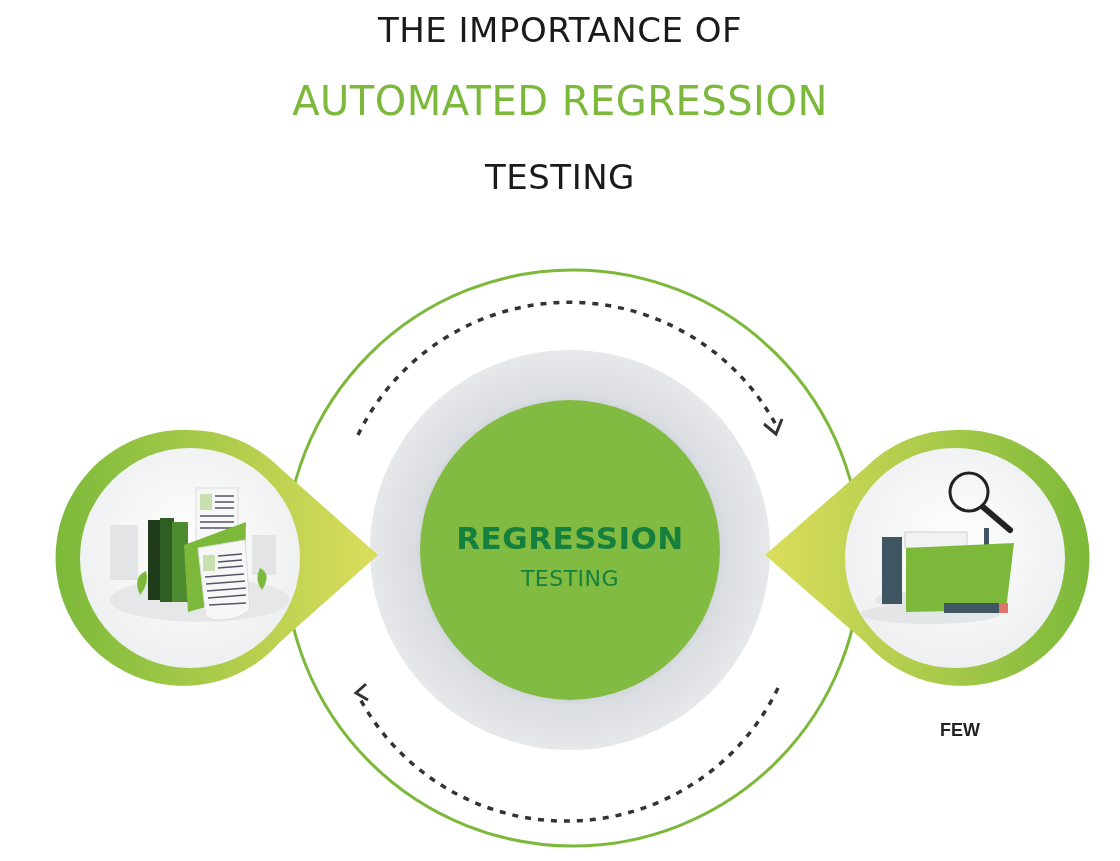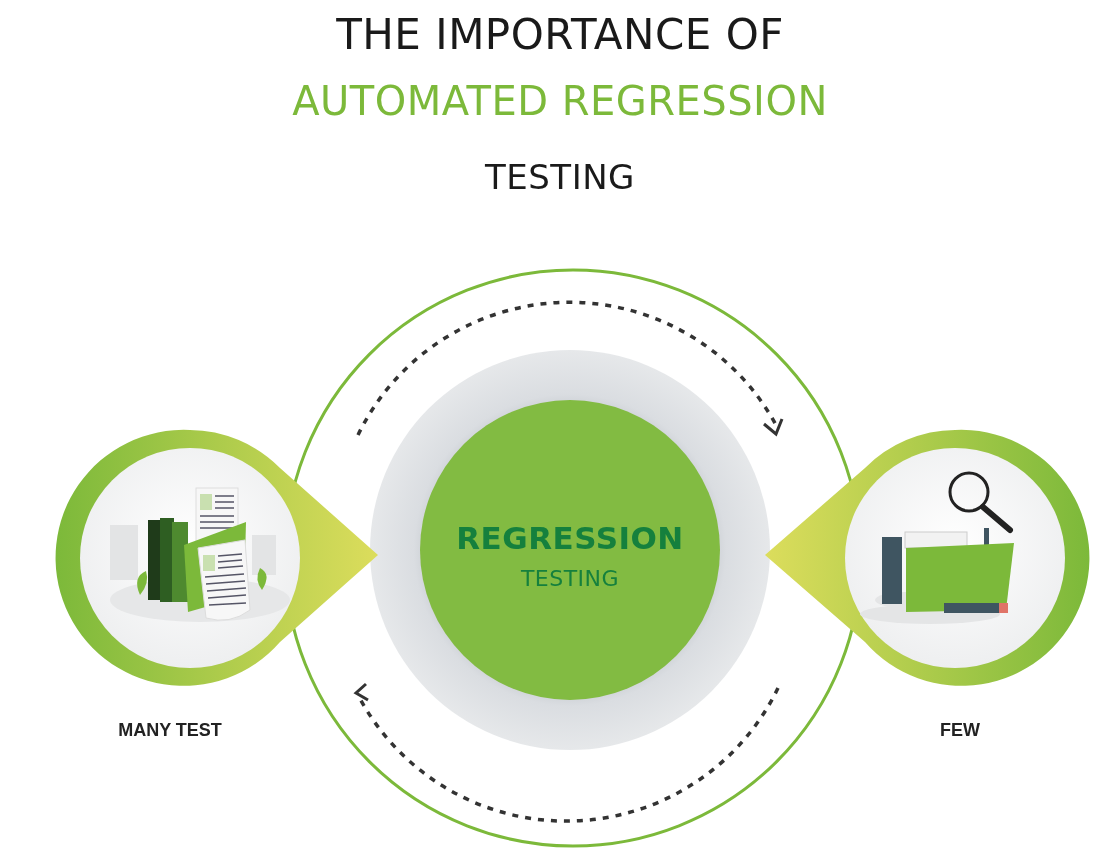--- a/index.html
+++ b/index.html
@@ -3,21 +3,21 @@
 <meta charset="utf-8">
 <style>
   html, body { margin: 0; padding: 0; }
   body {
     width: 1120px; height: 861px; background: #ffffff; overflow: hidden;
     position: relative; font-family: "DejaVu Sans", sans-serif;
   }
   .title-line {
     position: absolute; left: 0; width: 1120px; text-align: center; margin: 0;
   }
-  #t1 { top: 10px; font-size: 42px; color: #1a1a1a; font-weight: normal; letter-spacing: 0.5px; }
+  #t1 { top: 10px; font-size: 34px; color: #1a1a1a; font-weight: normal; letter-spacing: 0.5px; }
   #t2 { top: 78px; font-size: 40px; color: #7cb93a; font-weight: normal; letter-spacing: 0.5px; }
   #t3 { top: 157px; font-size: 34px; color: #1a1a1a; font-weight: normal; letter-spacing: 0.5px; }
   svg.diagram { position: absolute; left: 0; top: 0; }
   .center-text {
     position: absolute; left: 420px; width: 300px; text-align: center; color: #15803d;
   }
   #c1 { top: 520px; font-size: 31px; font-weight: bold; letter-spacing: 0.5px; }
   #c2 { top: 566px; font-size: 22px; font-weight: normal; letter-spacing: 0.5px; }
   .side-label {
     position: absolute; text-align: center; font-size: 18px; font-weight: bold;
@@ -119,17 +119,16 @@
       <circle cx="969" cy="492" r="19" fill="none" stroke="#222" stroke-width="3"></circle>
       <line x1="983" y1="507" x2="1010" y2="530" stroke="#222" stroke-width="6" stroke-linecap="round"></line>
     </g>
   </g>
 </svg>
 
 <div class="center-text" id="c1">REGRESSION</div>
 <div class="center-text" id="c2">TESTING</div>
 
 <div class="side-label" id="left-label">
-  <div>MANY TEST</div>
 </div>
 <div class="side-label" id="right-label">
   <div>FEW</div>
 </div>
 
 </body></html>

